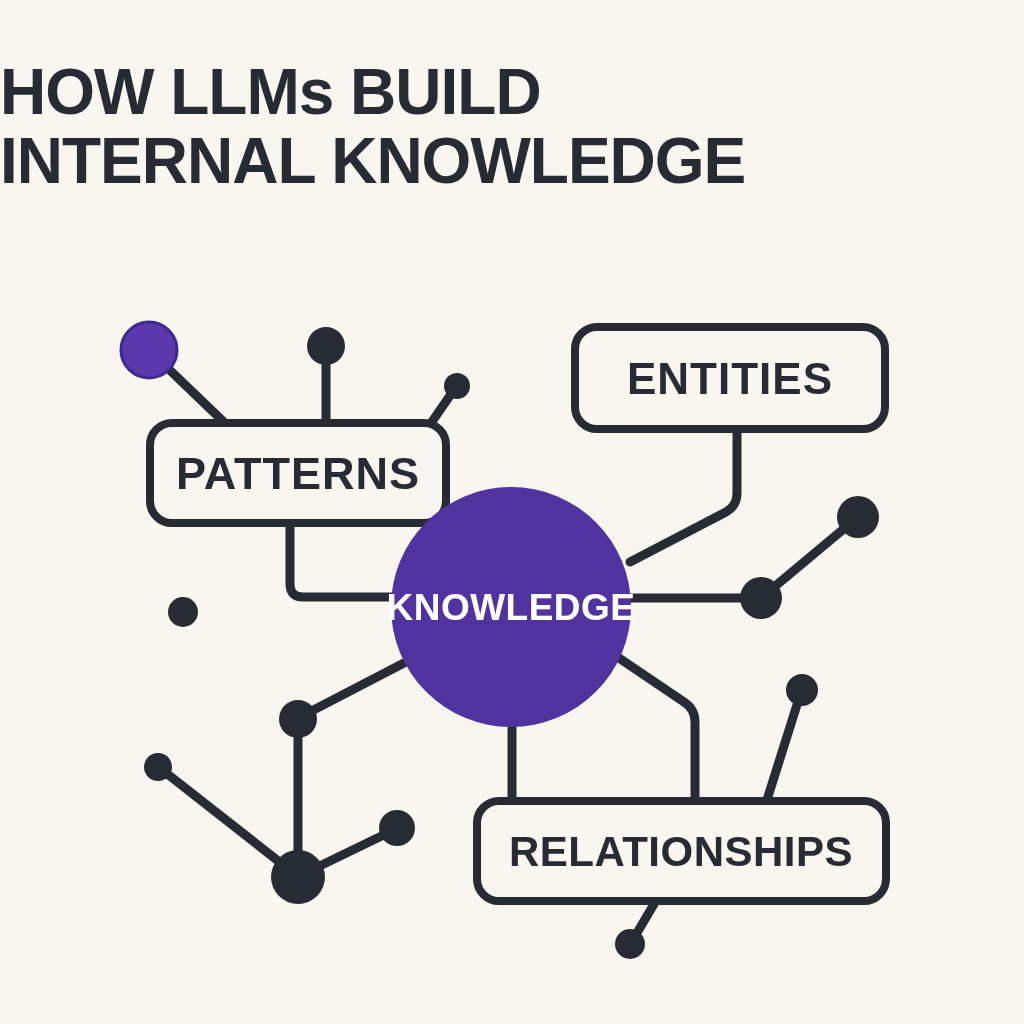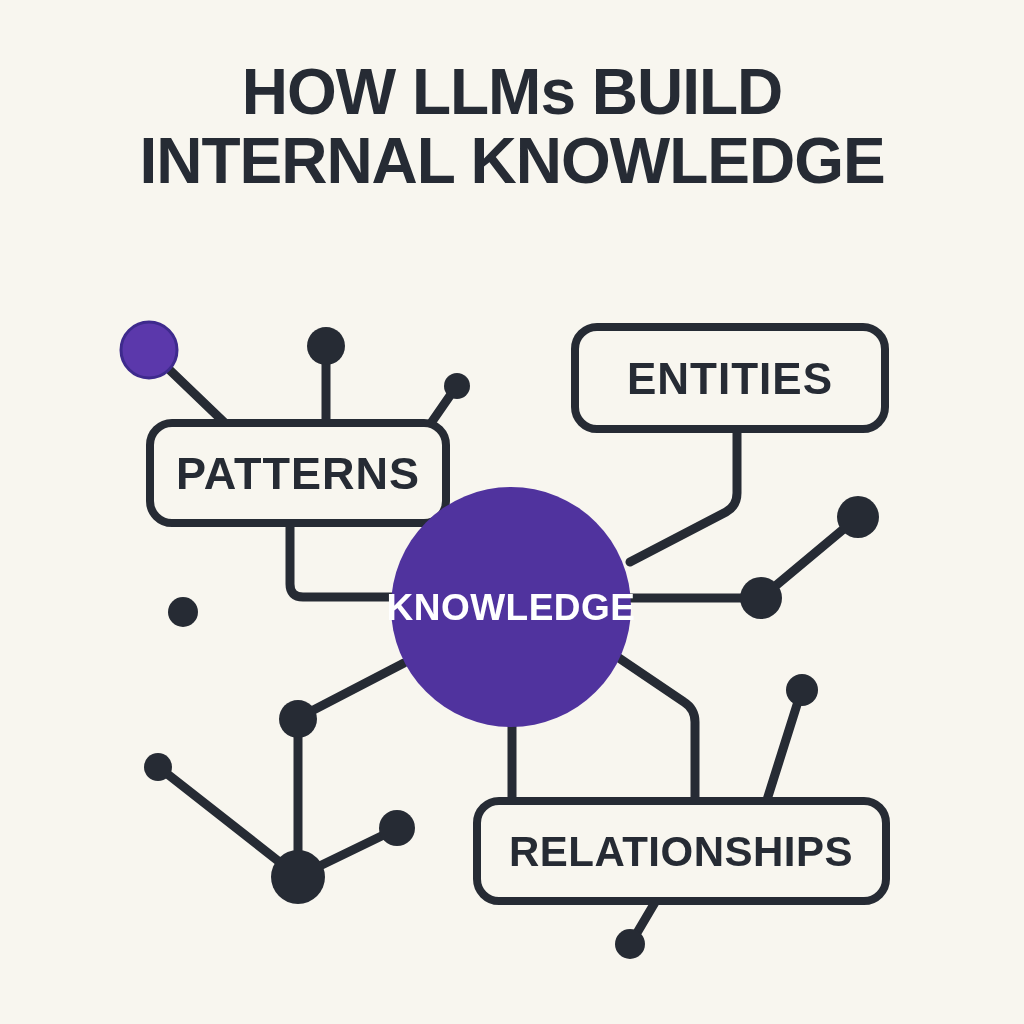--- a/index.html
+++ b/index.html
@@ -13,21 +13,21 @@
   .poster{
     position:relative;
     width:1024px;height:1024px;
     background:var(--bg);
     overflow:hidden;
     font-family:"Liberation Sans",sans-serif;
   }
   .title{
     position:absolute;
     top:58px;left:0;width:1024px;
-    text-align:center;
+    text-align:left;
     color:var(--ink);
     font-weight:700;
     font-size:64px;
     line-height:69px;
     letter-spacing:-1px;
   }
   .title .line{display:block;}
   .diagram-svg{position:absolute;left:0;top:0;}
   .edge{
     stroke:var(--ink);

